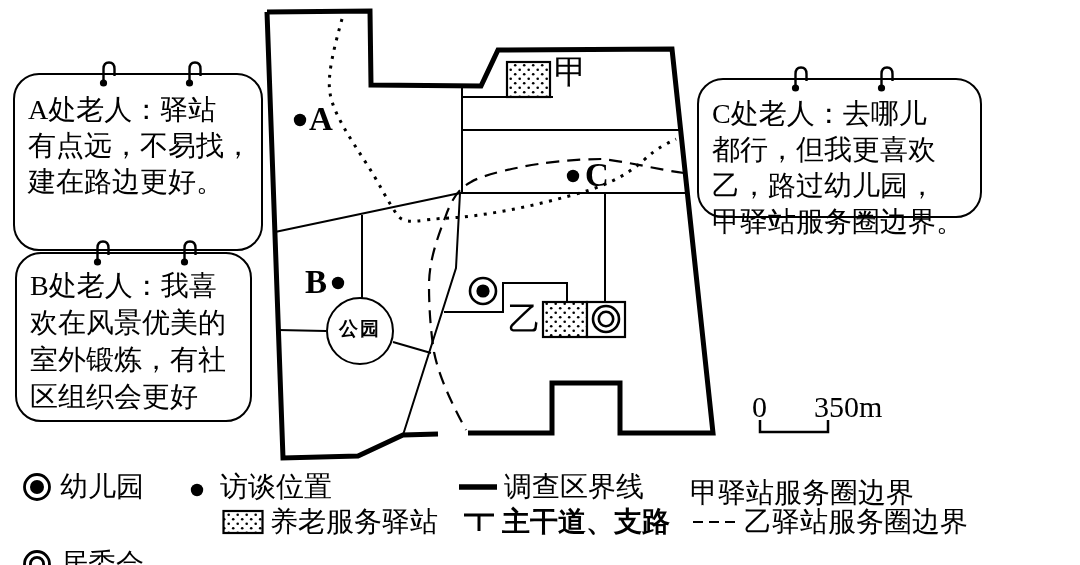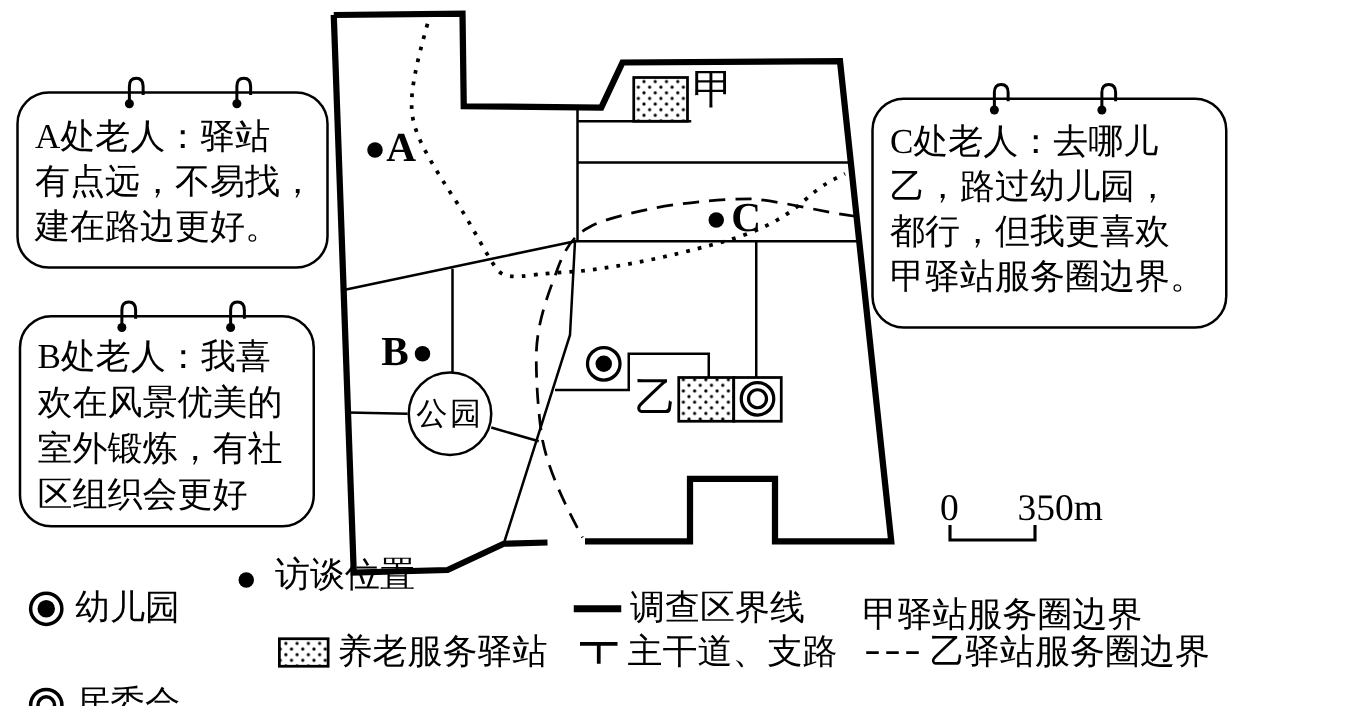--- a/index.html
+++ b/index.html
@@ -9,30 +9,30 @@
     font-family:"Liberation Serif","DejaVu Serif",serif; color:#000; overflow:hidden;
   }
   .map-svg { position:absolute; left:0; top:0; }
 
   
   .bubble {
     position:absolute; background:#fff; border:2.5px solid #000; border-radius:26px;
     z-index:2; font-size:28px; color:#000;
   }
   .bubble .line { white-space:nowrap; }
-  .bubble-a { left:13px; top:73px; width:250px; height:142px; padding:17px 0 0 13px; line-height:36px; }
+  .bubble-a { left:13px; top:73px; width:250px; height:178px; padding:17px 0 0 13px; line-height:36px; }
   .bubble-b { left:15px; top:252px; width:237px; height:170px; padding:13px 0 0 13px; line-height:37px; }
-  .bubble-c { left:697px; top:78px; width:285px; height:185px; padding:16px 0 0 13px; line-height:36px; }
+  .bubble-c { left:697px; top:78px; width:285px; height:140px; padding:16px 0 0 13px; line-height:36px; }
   .pin { position:absolute; top:-15px; width:18px; height:28px; }
 
   
   .map-label { position:absolute; z-index:1; line-height:1; white-space:nowrap; }
   .lbl-point { font-size:33px; font-weight:700; }
   .lbl-station { font-size:33px; }
-  .lbl-park { font-size:25px; letter-spacing:2px; }
+  .lbl-park { font-size:19px; letter-spacing:2px;font-weight:bold; }
   .lbl-scale { font-size:30px; }
 
   
   .legend-item {
     position:absolute; display:flex; align-items:center; gap:6px; height:34px;
     font-size:28px; line-height:34px; white-space:nowrap; z-index:1;
   }
   .legend-item .txt { display:inline-block; }
 </style>
 </head>
@@ -138,42 +138,42 @@
   <div class="bubble bubble-c">
     <svg class="pin" style="left:92px;" viewBox="0 0 18 28">
       <path d="M4.5,23 L4.5,9 Q4.5,2.5 10,2.5 Q15.5,2.5 15.5,9 L15.5,16" fill="none" stroke="#000" stroke-width="2.4"></path>
       <circle cx="4.5" cy="23" r="3.6" fill="#000"></circle>
     </svg>
     <svg class="pin" style="left:178px;" viewBox="0 0 18 28">
       <path d="M4.5,23 L4.5,9 Q4.5,2.5 10,2.5 Q15.5,2.5 15.5,9 L15.5,16" fill="none" stroke="#000" stroke-width="2.4"></path>
       <circle cx="4.5" cy="23" r="3.6" fill="#000"></circle>
     </svg>
     <div class="line">C处老人：去哪儿</div>
+    <div class="line">都行，但我更喜欢</div>
     <div class="line">乙，路过幼儿园，</div>
-    <div class="line">都行，但我更喜欢</div>
     <div class="line">甲驿站服务圈边界。</div>
   </div>
 
   <div class="legend-item" style="left:20px; top:470px;">
     <svg width="34" height="34" viewBox="0 0 34 34">
       <circle cx="17" cy="17" r="12.5" fill="#fff" stroke="#000" stroke-width="2.8"></circle>
       <circle cx="17" cy="17" r="7" fill="#000"></circle>
     </svg>
     <span class="txt">幼儿园</span>
   </div>
 
   <div class="legend-item" style="left:20px; top:505px;margin-top:42px;">
     <svg width="34" height="34" viewBox="0 0 34 34">
       <circle cx="17" cy="17" r="12.5" fill="#fff" stroke="#000" stroke-width="2.8"></circle>
       <circle cx="17" cy="17" r="6.6" fill="none" stroke="#000" stroke-width="2.8"></circle>
     </svg>
     <span class="txt">居委会</span>
   </div>
 
-  <div class="legend-item" style="left:180px; top:444px;justify-content:space-between;">
+  <div class="legend-item" style="left:180px; top:470px;justify-content:space-between;">
     <svg width="34" height="34" viewBox="0 0 34 34">
       <circle cx="17" cy="20" r="6.2" fill="#000"></circle>
     </svg>
     <span class="txt">访谈位置</span>
   </div>
 
   <div class="legend-item" style="left:176px; top:505px;padding-left:46px;">
     <svg width="42" height="28" viewBox="0 0 42 28">
       <defs>
         <pattern id="dots2" width="9" height="9" patternUnits="userSpaceOnUse">
@@ -187,21 +187,21 @@
     <span class="txt">养老服务驿站</span>
   </div>
 
   <div class="legend-item" style="left:458px; top:470px;">
     <svg width="40" height="14" viewBox="0 0 40 14">
       <line x1="1" y1="7" x2="39" y2="7" stroke="#000" stroke-width="5.5"></line>
     </svg>
     <span class="txt">调查区界线</span>
   </div>
 
-  <div class="legend-item" style="left:462px; top:505px;">
+  <div class="legend-item" style="left:462px; top:505px;font-weight:bold;">
     <svg width="34" height="24" viewBox="0 0 34 24">
       <path d="M2,5 L32,5 M17,5 L17,21" fill="none" stroke="#000" stroke-width="3"></path>
     </svg>
     <span class="txt">主干道、支路</span>
   </div>
 
   <div class="legend-item" style="left:690px; top:470px;flex-direction:column;">
     <svg width="48" height="12" viewBox="0 0 48 12">
       <line x1="1" y1="6" x2="48" y2="6" stroke="#000" stroke-width="3" stroke-dasharray="3 6.5"></line>
     </svg>

